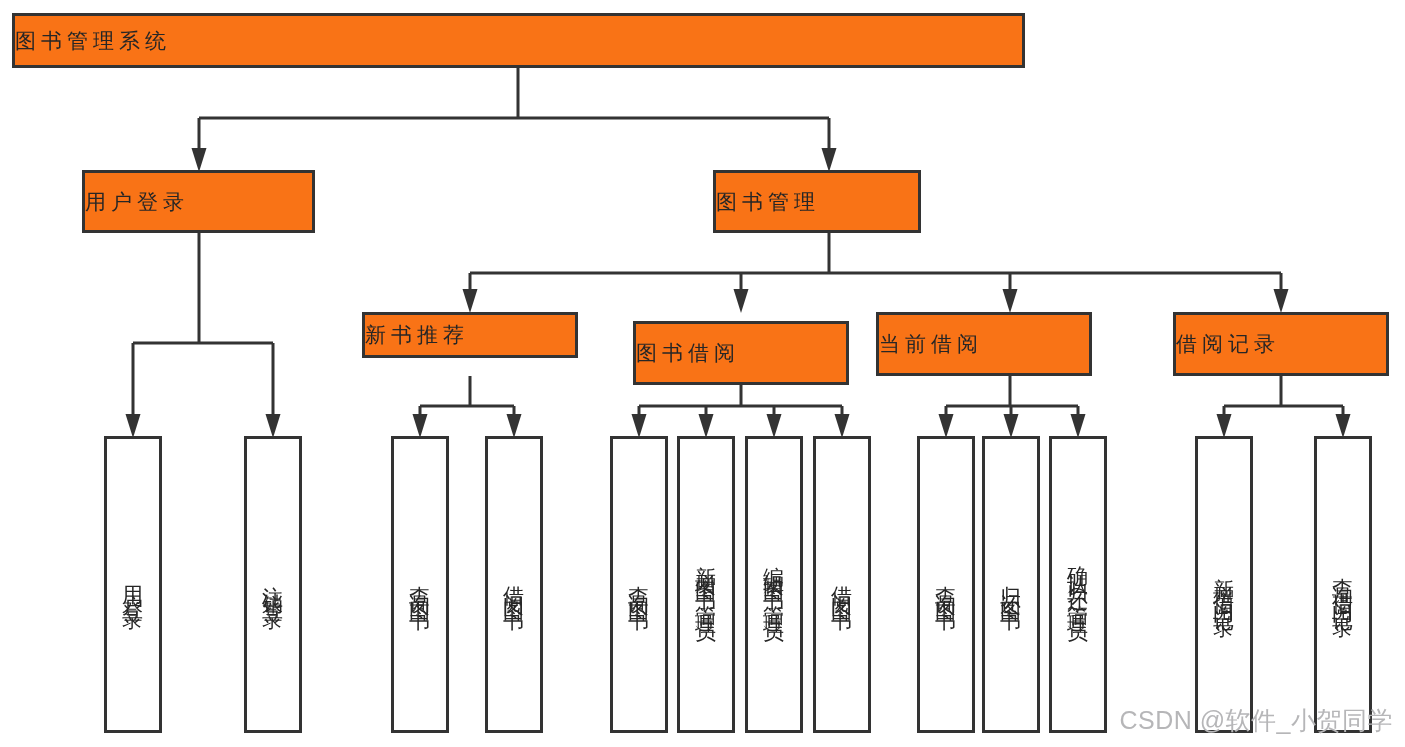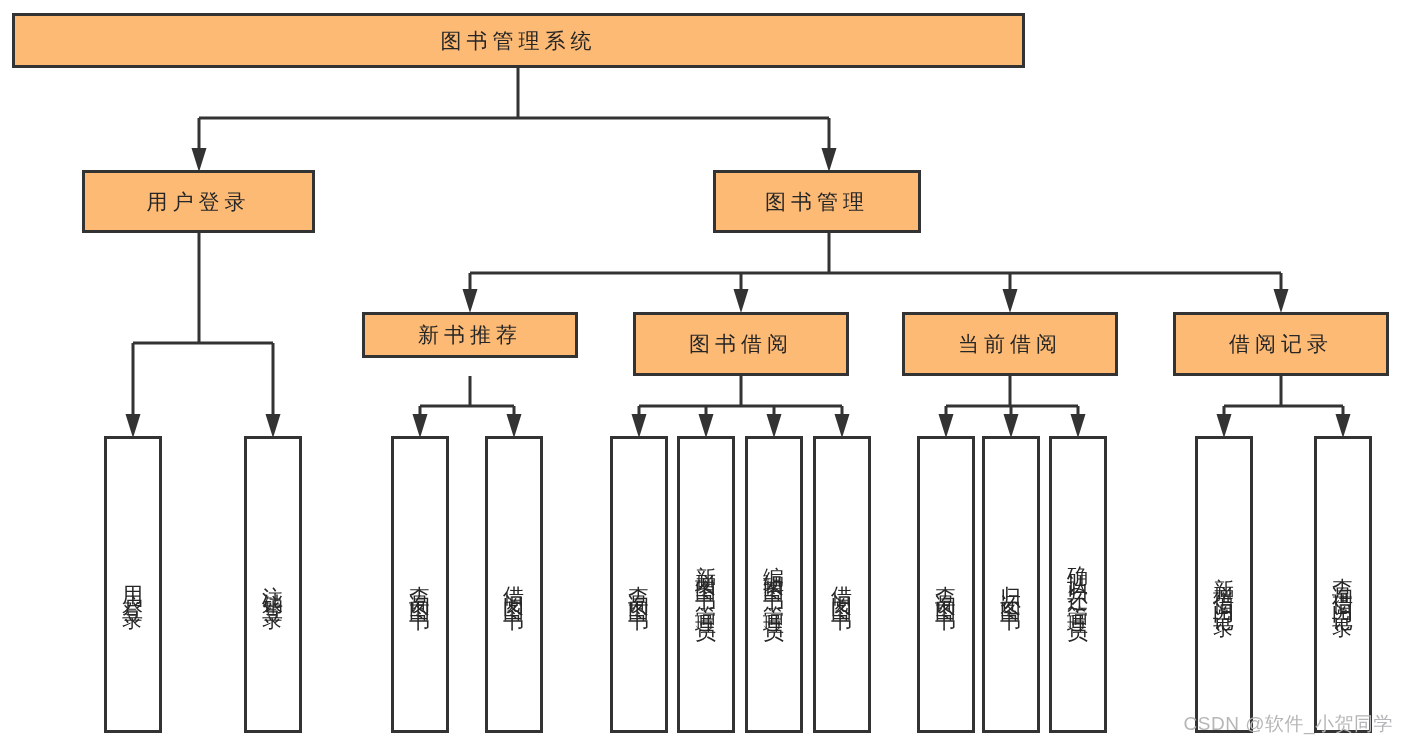--- a/index.html
+++ b/index.html
@@ -2,39 +2,39 @@
 <html><head>
 <meta charset="utf-8">
 <style>
   html,body{margin:0;padding:0;background:#ffffff;}
   .canvas{
     position:relative;width:1405px;height:747px;background:#ffffff;
     font-family:"Liberation Sans","DejaVu Sans",sans-serif;overflow:hidden;
   }
   .wires{position:absolute;left:0;top:0;z-index:0;}
   .hbox{
-    position:absolute;box-sizing:border-box;background:#fdba74;
-    border:3px solid #333333;display:flex;align-items:center;justify-content:center;
+    position:absolute;box-sizing:border-box;background:#f97316;
+    border:3px solid #333333;display:flex;align-items:center;
     z-index:1;
   }
   .hbox .lbl{
     font-size:21px;letter-spacing:5px;color:#262626;white-space:nowrap;
   }
   .vbox{
     position:absolute;box-sizing:border-box;background:#ffffff;
     border:3px solid #333333;display:flex;align-items:center;justify-content:center;
     z-index:1;
   }
   .vbox .vlbl{
     writing-mode:vertical-rl;text-orientation:mixed;
     font-size:21px;letter-spacing:8px;color:#262626;white-space:nowrap;line-height:1;
   }
   .watermark{
     position:absolute;right:12px;bottom:10px;z-index:2;
-    font-size:19px;color:#b6b6b8;letter-spacing:0.5px;white-space:nowrap;margin-top:32px;
+    font-size:25px;color:#b6b6b8;letter-spacing:0.5px;white-space:nowrap;margin-top:32px;
   }
 </style>
 </head>
 <body>
 
 <div class="canvas">
 
   <svg class="wires" width="1405" height="747" viewBox="0 0 1405 747">
     <g stroke="#333333" stroke-width="3" fill="none">
       <path d="M518,68 V118 M199,118 H829 M199,118 V152 M829,118 V152"></path>
@@ -75,24 +75,24 @@
   <div class="hbox" style="left:82px;top:170px;width:233px;height:63px">
     <span class="lbl">用户登录</span>
   </div>
   <div class="hbox" style="left:713px;top:170px;width:208px;height:63px">
     <span class="lbl">图书管理</span>
   </div>
 
   <div class="hbox" style="left:362px;top:312px;width:216px;height:46px">
     <span class="lbl">新书推荐</span>
   </div>
-  <div class="hbox" style="left:633px;top:312px;width:216px;height:64px">
+  <div class="hbox" style="left:633px;top:321px;width:216px;height:64px">
     <span class="lbl">图书借阅</span>
   </div>
-  <div class="hbox" style="left:902px;top:312px;width:216px;height:64px">
+  <div class="hbox" style="left:876px;top:312px;width:216px;height:64px">
     <span class="lbl">当前借阅</span>
   </div>
   <div class="hbox" style="left:1173px;top:312px;width:216px;height:64px">
     <span class="lbl">借阅记录</span>
   </div>
 
   <div class="vbox" style="left:104px;top:436px;width:58px;height:297px">
     <span class="vlbl">用户登录</span>
   </div>
   <div class="vbox" style="left:244px;top:436px;width:58px;height:297px">

